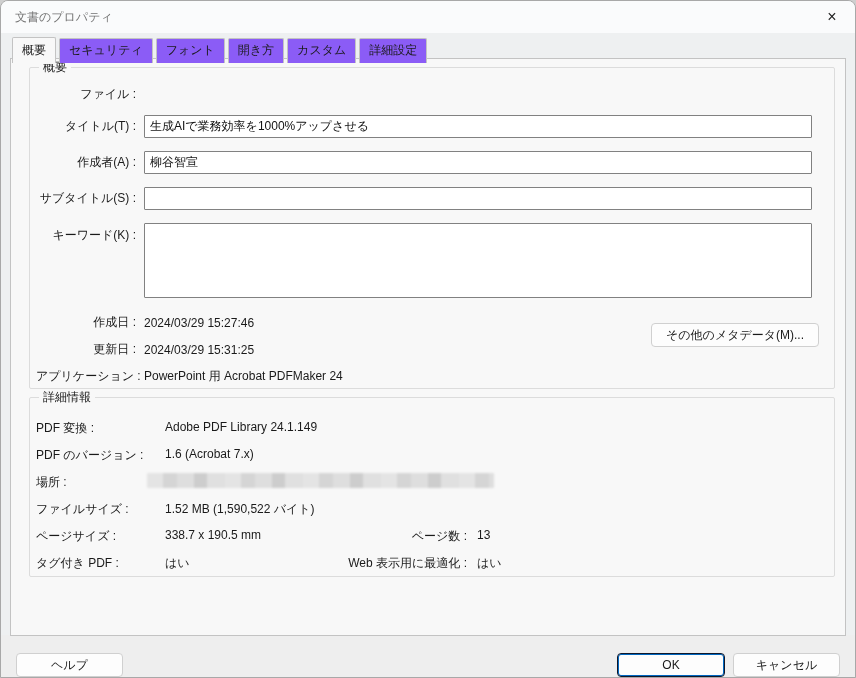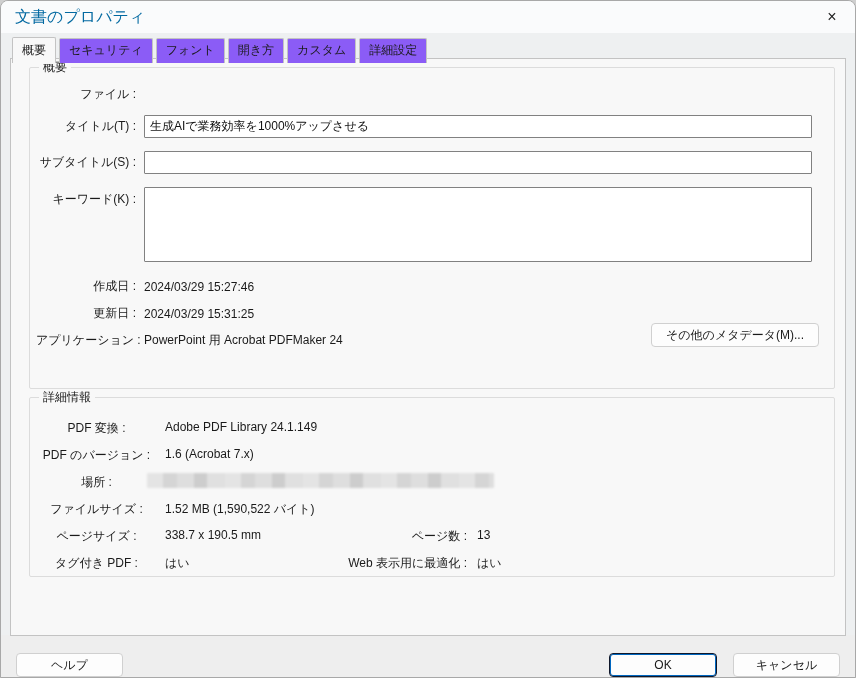--- a/index.html
+++ b/index.html
@@ -4,21 +4,21 @@
 <style>
   html,body{margin:0;padding:0;background:#cfcfcf;}
   *{box-sizing:border-box;font-family:"Liberation Sans","DejaVu Sans",sans-serif;}
   .dialog{
     position:relative;width:856px;height:678px;background:#eef0f1;
     border:1px solid #a8a8a8;border-radius:8px 8px 0 0;overflow:hidden;
     color:#1a1a1a;font-size:12px;
   }
   
   .titlebar{height:32px;background:#fafbfc;display:flex;align-items:center;position:relative;}
-  .titlebar .title{padding-left:14px;font-size:16px;color:#0369a1;}
+  .titlebar .title{padding-left:14px;font-size:12px;color:#737373;}
   .close-btn{
     position:absolute;right:0;top:0;width:46px;height:32px;border:none;background:transparent;
     font-size:16px;line-height:32px;color:#222;cursor:pointer;padding:0;
   }
   
   .tabs{display:flex;margin:5px 0 0 11px;position:relative;z-index:2;}
   .tab{
     padding:3px 9px 4px;margin-right:3px;border:1px solid #c3c3c3;border-bottom:none;
     background:#8b5cf6;border-radius:2px 2px 0 0;cursor:pointer;white-space:nowrap;
   }
@@ -50,42 +50,42 @@
     flex:1;height:75px;border:1px solid #818181;background:#ffffff;border-radius:1px;
     font-size:12px;padding:2px 5px;color:#111;resize:none;outline:none;
   }
   .r-info{margin-top:12px;height:15px;}
   .meta-btn{
     position:absolute;right:15px;top:247px;height:24px;padding:0 14px;
     background:#fdfdfd;border:1px solid #d0d0d0;border-radius:4px;font-size:12px;color:#1a1a1a;cursor:pointer;
   }
   
   .row2{position:relative;height:15px;margin-top:12px;}
-  .lbl2{position:absolute;left:0;top:0;width:121px;text-align:center;white-space:nowrap;}
+  .lbl2{position:absolute;left:0;top:0;width:121px;text-align:left;white-space:nowrap;}
   .val2{position:absolute;left:129px;top:0;white-space:nowrap;}
   .lbl2b{position:absolute;left:179px;top:0;width:252px;text-align:right;white-space:nowrap;}
   .val2b{position:absolute;left:441px;top:0;white-space:nowrap;}
   .r2-first{margin-top:14px;}
   .redacted{
     position:absolute;left:111px;top:-1px;width:347px;height:15px;border-radius:1px;
     background:repeating-linear-gradient(90deg,#e4e4e4 0 16px,#d5d5d5 16px 30px,#dedede 30px 47px,#cdcdcd 47px 60px,#e0e0e0 60px 78px);
     filter:blur(1.1px);
   }
   
   .footer{
     position:absolute;left:0;right:0;bottom:0;height:42px;background:#eeeeee;
     display:flex;align-items:flex-end;
   }
   .btn{
     height:24px;width:107px;background:#fdfdfd;border:1px solid #d0d0d0;border-radius:4px;
     font-size:12px;color:#1a1a1a;cursor:pointer;
   }
   .btn-help{margin-left:15px;}
   .btn-ok{margin-left:auto;width:108px;border:1px solid #0f172a;box-shadow:0 0 0 1px #0067c0 inset;}
-  .btn-cancel{margin-left:16px;margin-right:15px;}
+  .btn-cancel{margin-left:8px;margin-right:15px;}
 </style>
 </head>
 <body>
 
 <div class="dialog">
 
   <div class="titlebar">
     <span class="title">文書のプロパティ</span>
     <button class="close-btn">
       <span>×</span>
@@ -108,20 +108,24 @@
 
       <div class="row r-file">
         <span class="lbl">ファイル :</span>
       </div>
 
       <div class="row r-input">
         <span class="lbl">タイトル(T) :</span>
         <input class="txt" type="text" value="生成AIで業務効率を1000%アップさせる" style="">
       </div>
 
+      <div class="row r-input">
+        <span class="lbl">作成者(A) :</span>
+        <input class="txt" type="text" value="柳谷智宣" style="">
+      </div>
 
       <div class="row r-input">
         <span class="lbl">サブタイトル(S) :</span>
         <input class="txt" type="text" value="" style="">
       </div>
 
       <div class="row r-input" style="align-items:flex-start;">
         <span class="lbl" style="margin-top:4px;">キーワード(K) :</span>
         <textarea class="ta" style=""></textarea>
       </div>

